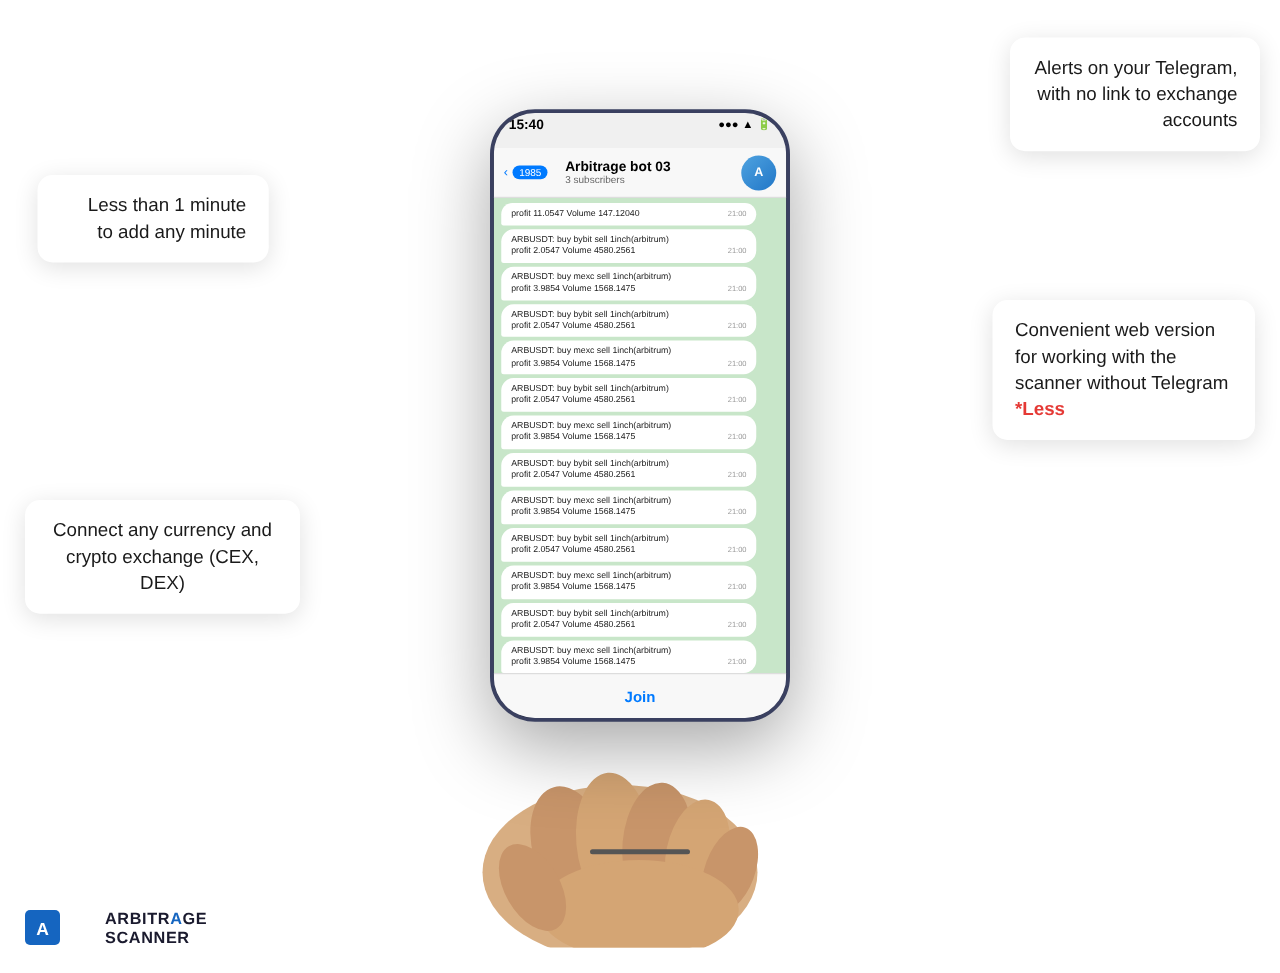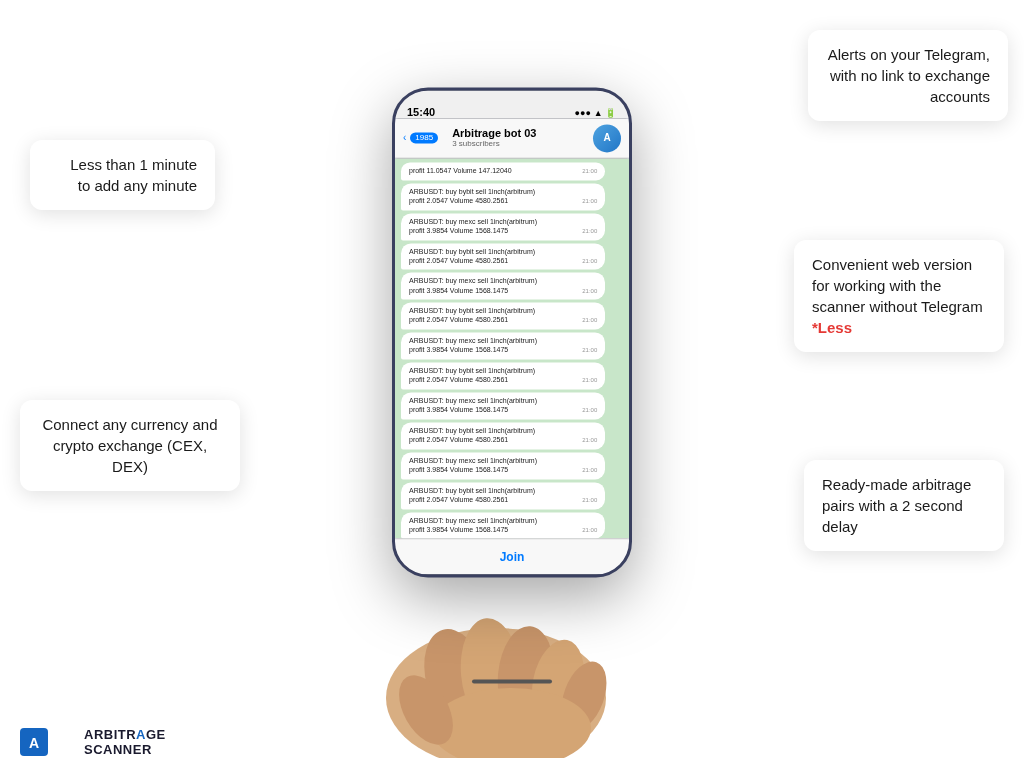--- a/index.html
+++ b/index.html
@@ -43,21 +43,21 @@
 
     
     .status-bar {
       position: absolute;
       top: 0;
       left: 0;
       right: 0;
       height: 28px;
       background: #f0f0f0;
       display: flex;
-      align-items: flex-end;
+      align-items: flex-start;
       justify-content: space-between;
       padding: 4px 12px 0;
       font-size: 10px;
       font-weight: 600;
       color: #000;
       z-index: 5;
     }
 
     .status-bar .time {
       font-weight: 700;
@@ -314,23 +314,20 @@
 
   <div class="callout callout-mid-right">
     <div>Convenient web version for working with the scanner without Telegram</div>
     <div class="beta-text">*Less</div>
   </div>
 
   <div class="callout callout-bot-left">
     <span>Connect any currency and crypto exchange (CEX, DEX)</span>
   </div>
 
-  <div class="callout callout-bot-right">
-    <span>Ready-made arbitrage pairs with a 2 second delay</span>
-  </div>
 
   <svg class="hand-svg" viewBox="0 0 320 320" xmlns="http://www.w3.org/2000/svg">
 
     <ellipse cx="160" cy="260" rx="110" ry="70" fill="#d4a574" opacity="0.9"></ellipse>
     <ellipse cx="120" cy="240" rx="30" ry="50" fill="#c8956a" transform="rotate(-15 120 240)"></ellipse>
     <ellipse cx="155" cy="235" rx="30" ry="55" fill="#d4a574" transform="rotate(-5 155 235)"></ellipse>
     <ellipse cx="190" cy="238" rx="28" ry="50" fill="#c8956a" transform="rotate(5 190 238)"></ellipse>
     <ellipse cx="222" cy="245" rx="25" ry="44" fill="#d4a574" transform="rotate(12 222 245)"></ellipse>
     <ellipse cx="248" cy="258" rx="20" ry="36" fill="#c8956a" transform="rotate(20 248 258)"></ellipse>
 

